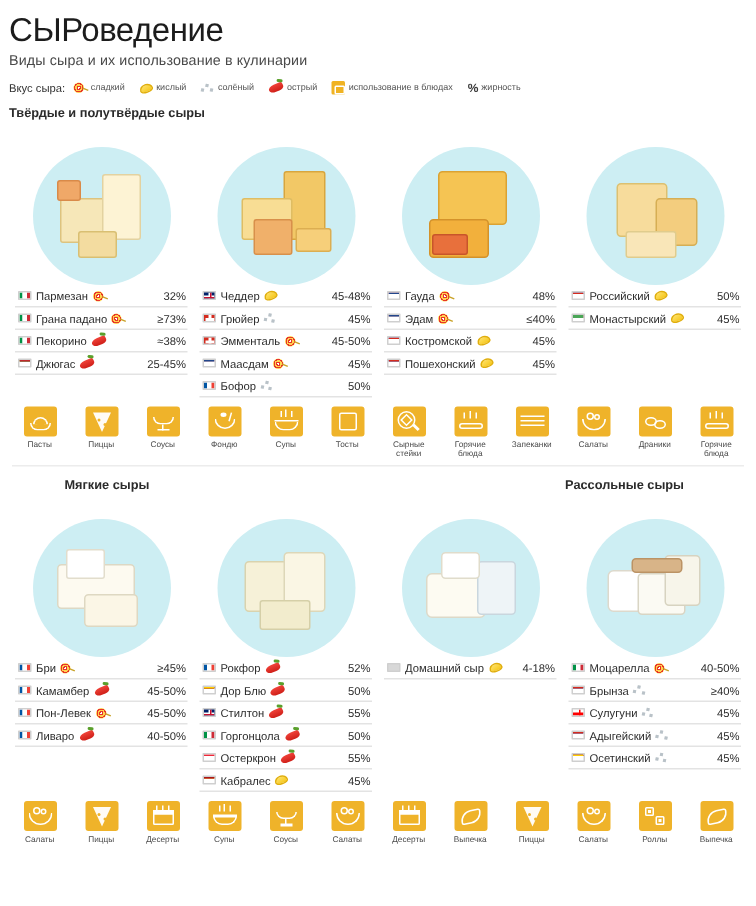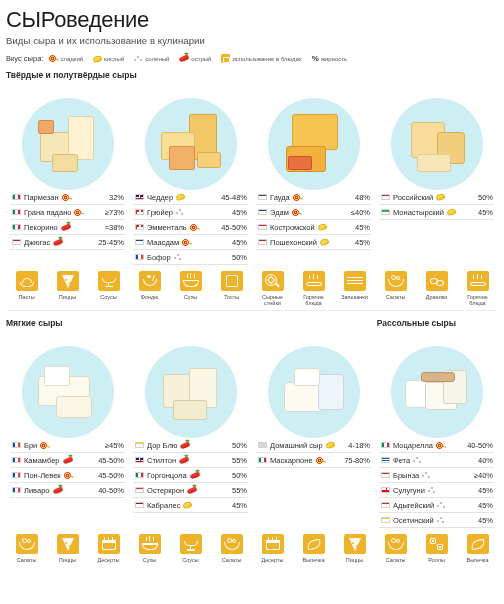--- a/index.html
+++ b/index.html
@@ -72,21 +72,21 @@
     content:""; position:absolute; left:2px; top:2.5px; width:5px; height:4px;
     border:1px solid #fff; border-radius:1px;
   }
   .g-pct { font-size: 8px; font-weight: bold; color: #3a3a3a; }
 
   
   .sec-head {
     font-size: 8.5px; font-weight: bold; color: #2b2b2b;
     margin-top: 7px; margin-bottom: 2px;
   }
-  .sec-head-row { display: flex; justify-content: space-between; align-items: flex-start; }
+  .sec-head-row { display: flex; justify-content: space-between; align-items: flex-start; margin-left: 37px; }
 
   
   .circles { display: flex; }
   .circ-cell { flex: 1; display: flex; justify-content: center; align-items: flex-end; height: 108px; }
   .circ {
     width: 92px; height: 92px; border-radius: 50%;
     background: #cdeef3;
     position: relative; overflow: hidden;
   }
   .cheese { position: absolute; }
@@ -647,20 +647,32 @@
           <span class="nm">Ливаро</span>
           <span class="tastes">
             <span class="g g-hot"></span>
           </span>
           <span class="pct">40-50%</span>
         </div>
       </div>
       <div class="col">
         <div class="row">
           <span class="flag">
+            <span class="v1" style="background: rgb(0, 85, 164);"></span>
+            <span class="v2" style="background: rgb(255, 255, 255);"></span>
+            <span class="v3" style="background: rgb(239, 65, 53);"></span>
+          </span>
+          <span class="nm">Рокфор</span>
+          <span class="tastes">
+            <span class="g g-hot"></span>
+          </span>
+          <span class="pct">52%</span>
+        </div>
+        <div class="row">
+          <span class="flag">
             <span class="h1" style="background: rgb(0, 0, 0);"></span>
             <span class="h2" style="background: rgb(221, 0, 0);"></span>
             <span class="h3" style="background: rgb(255, 206, 0);"></span>
           </span>
           <span class="nm">Дор Блю</span>
           <span class="tastes">
             <span class="g g-hot"></span>
           </span>
           <span class="pct">50%</span>
         </div>
@@ -716,67 +728,36 @@
       </div>
       <div class="col">
         <div class="row">
           <span class="flag" style="background: rgb(216, 216, 216);"></span>
           <span class="nm">Домашний сыр</span>
           <span class="tastes">
             <span class="g g-sour"></span>
           </span>
           <span class="pct">4-18%</span>
         </div>
+      </div>
+      <div class="col">
         <div class="row">
           <span class="flag">
             <span class="v1" style="background: rgb(0, 146, 70);"></span>
             <span class="v2" style="background: rgb(255, 255, 255);"></span>
             <span class="v3" style="background: rgb(206, 43, 55);"></span>
           </span>
-          <span class="nm">Маскарпоне</span>
+          <span class="nm">Моцарелла</span>
           <span class="tastes">
             <span class="g g-sweet">
               <i></i>
               <b></b>
             </span>
           </span>
-          <span class="pct">75-80%</span>
-        </div>
-      </div>
-      <div class="col">
-        <div class="row">
-          <span class="flag">
-            <span class="v1" style="background: rgb(0, 146, 70);"></span>
-            <span class="v2" style="background: rgb(255, 255, 255);"></span>
-            <span class="v3" style="background: rgb(206, 43, 55);"></span>
-          </span>
-          <span class="nm">Моцарелла</span>
-          <span class="tastes">
-            <span class="g g-sweet">
-              <i></i>
-              <b></b>
-            </span>
-          </span>
           <span class="pct">40-50%</span>
-        </div>
-        <div class="row">
-          <span class="flag" style="background: rgb(13, 94, 175);">
-            <span style="position:absolute;left:0;right:0;top:1.3px;height:.8px;background:#fff"></span>
-            <span style="position:absolute;left:0;right:0;top:2.9px;height:.8px;background:#fff"></span>
-            <span style="position:absolute;left:0;right:0;top:4.5px;height:.8px;background:#fff"></span>
-          </span>
-          <span class="nm">Фета</span>
-          <span class="tastes">
-            <span class="g g-salt">
-              <s></s>
-              <s></s>
-              <s></s>
-            </span>
-          </span>
-          <span class="pct">40%</span>
         </div>
         <div class="row">
           <span class="flag">
             <span class="h1" style="background: rgb(255, 255, 255);"></span>
             <span class="h2" style="background: rgb(0, 57, 166);"></span>
             <span class="h3" style="background: rgb(213, 43, 30);"></span>
           </span>
           <span class="nm">Брынза</span>
           <span class="tastes">
             <span class="g g-salt">

